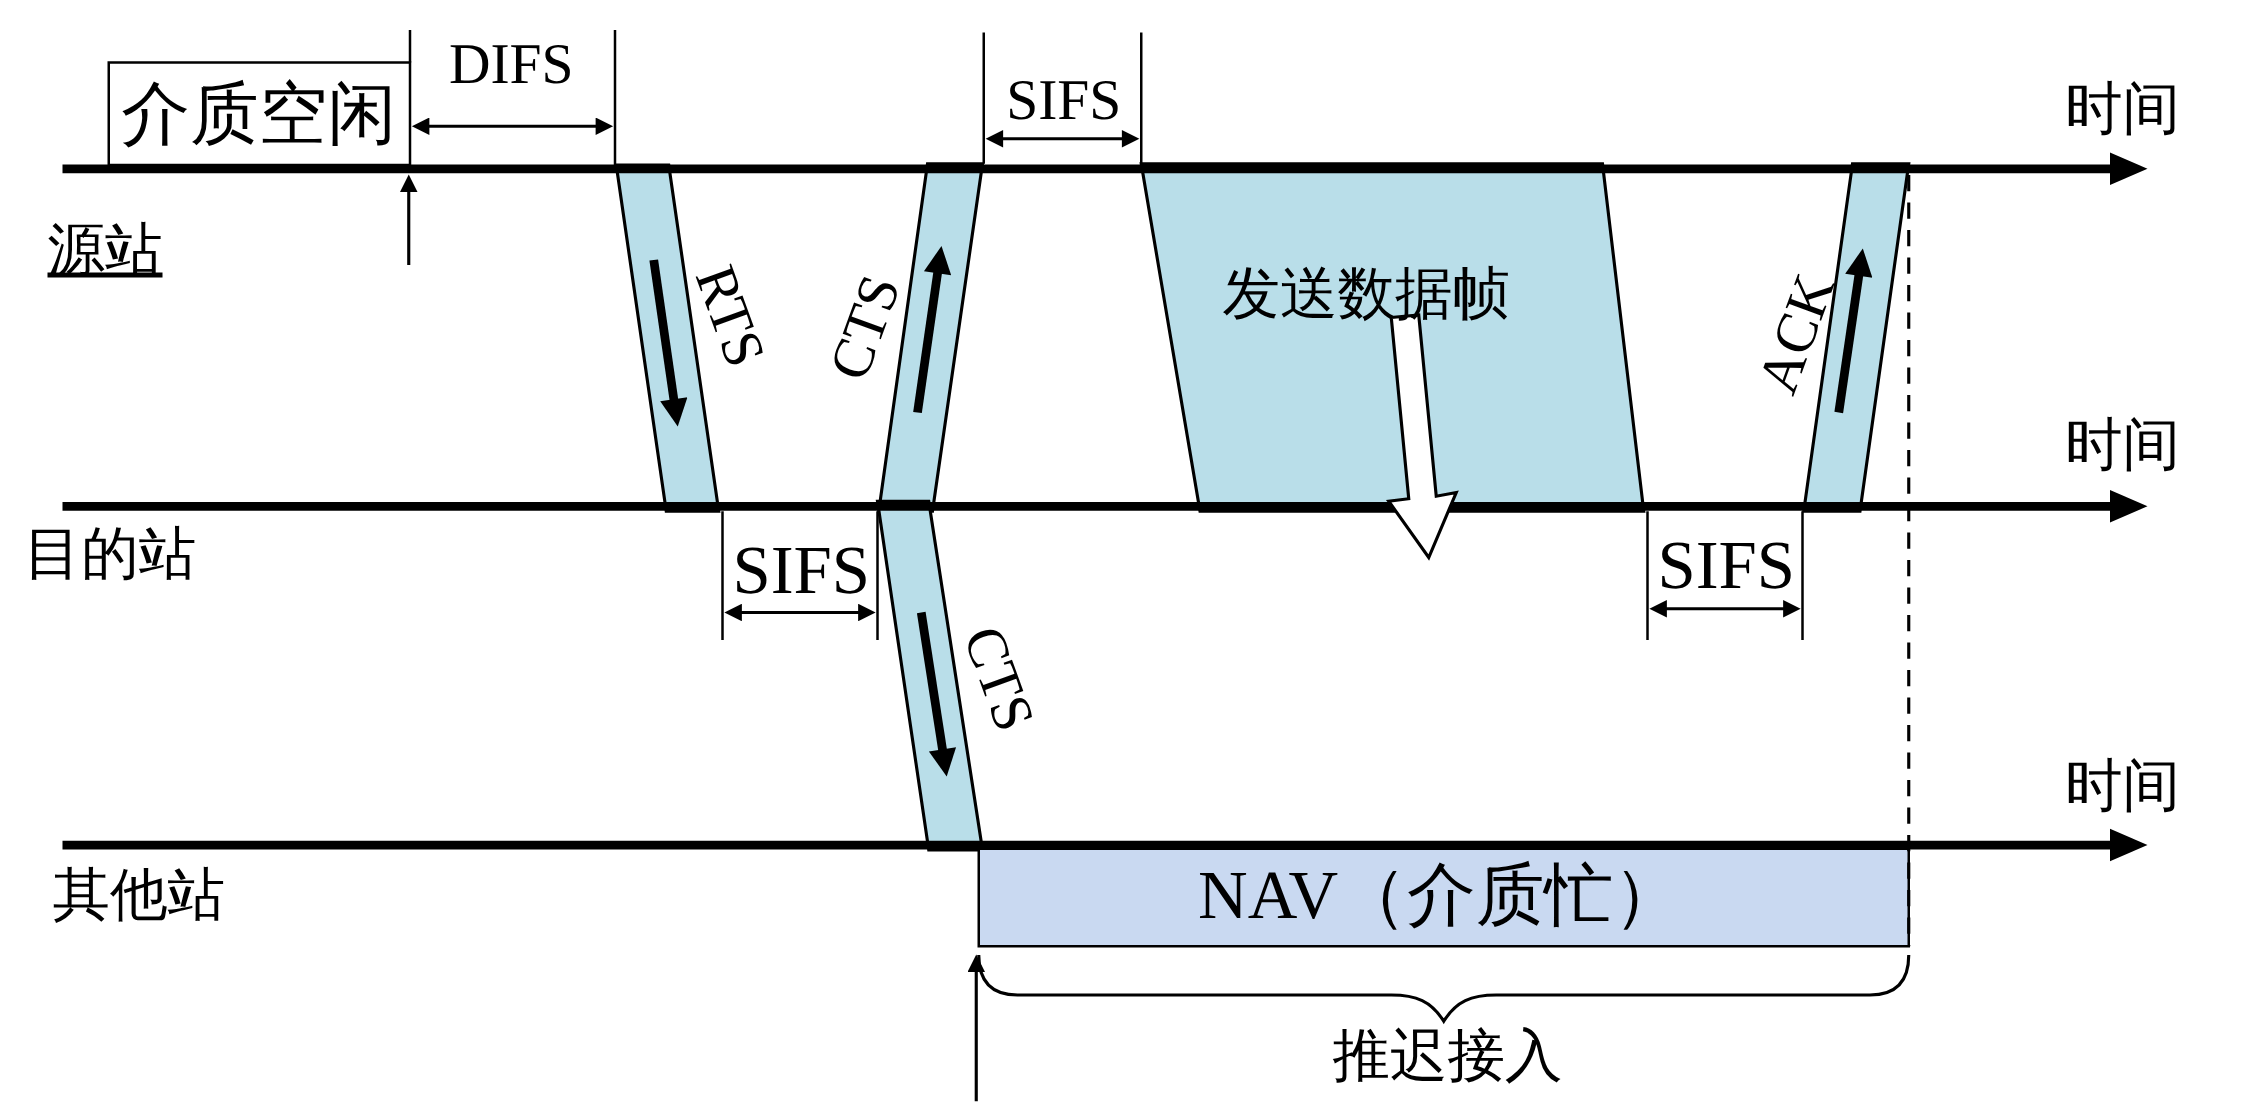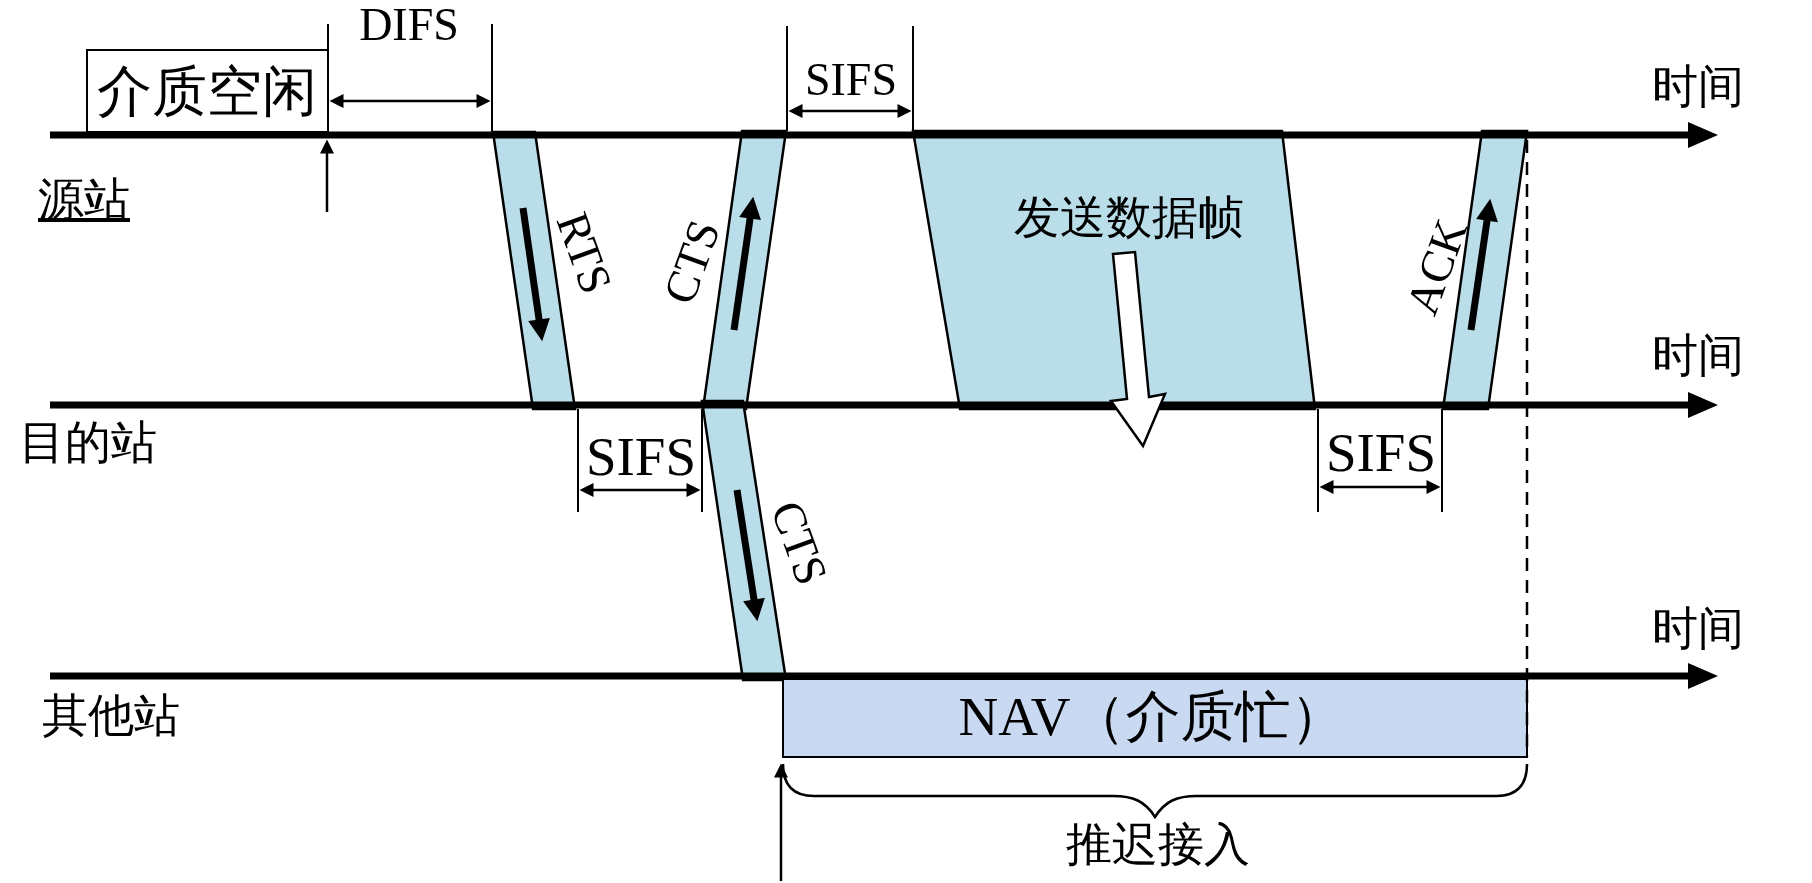--- a/index.html
+++ b/index.html
@@ -72,28 +72,28 @@
 
     <line x1="1527" y1="140" x2="1527" y2="757" stroke="#000" stroke-width="2.5" stroke-dasharray="13 9"></line>
 
     <line x1="781" y1="881" x2="781" y2="774" stroke="#000" stroke-width="2.5" marker-end="url(#ah-sm)"></line>
 
     <path d="M 783,764 C 783,786 794,796 814,796 L 1113,796 C 1133,796 1145,801 1155,817
              C 1165,801 1177,796 1197,796 L 1496,796 C 1516,796 1527,786 1527,764" fill="none" stroke="#000" stroke-width="2.5"></path>
   </svg>
 
   <div class="lbl f44" style="left:207px;top:91px;">介质空闲</div>
-  <div class="lbl f46" style="left:409px;top:25px;text-align:right;">DIFS</div>
+  <div class="lbl f46" style="left:409px;top:51px;text-align:right;">DIFS</div>
   <div class="lbl f46" style="left:851px;top:80px;">SIFS</div>
   <div class="lbl f46" style="left:1698px;top:87px;">时间</div>
   <div class="lbl f46" style="left:84px;top:200px;text-decoration:underline;">源站</div>
 
   <div class="lbl f46 rotd" style="left:584px;top:253px;">RTS</div>
   <div class="lbl f46 rotu" style="left:692px;top:262px;">CTS</div>
-  <div class="lbl f46" style="left:1093px;top:218px;margin-left:36px;">发送数据帧</div>
+  <div class="lbl f46" style="left:1093px;top:235px;">发送数据帧</div>
   <div class="lbl f46 rotu" style="left:1437px;top:267px;">ACK</div>
 
   <div class="lbl f46" style="left:1698px;top:356px;">时间</div>
   <div class="lbl f46" style="left:88px;top:443px;">目的站</div>
   <div class="lbl f44" style="left:641px;top:456px;">SIFS</div>
   <div class="lbl f46 rotd" style="left:799px;top:543px;">CTS</div>
   <div class="lbl f44" style="left:1381px;top:452px;">SIFS</div>
 
   <div class="lbl f46" style="left:1698px;top:629px;">时间</div>
   <div class="lbl f46" style="left:111px;top:716px;">其他站</div>

